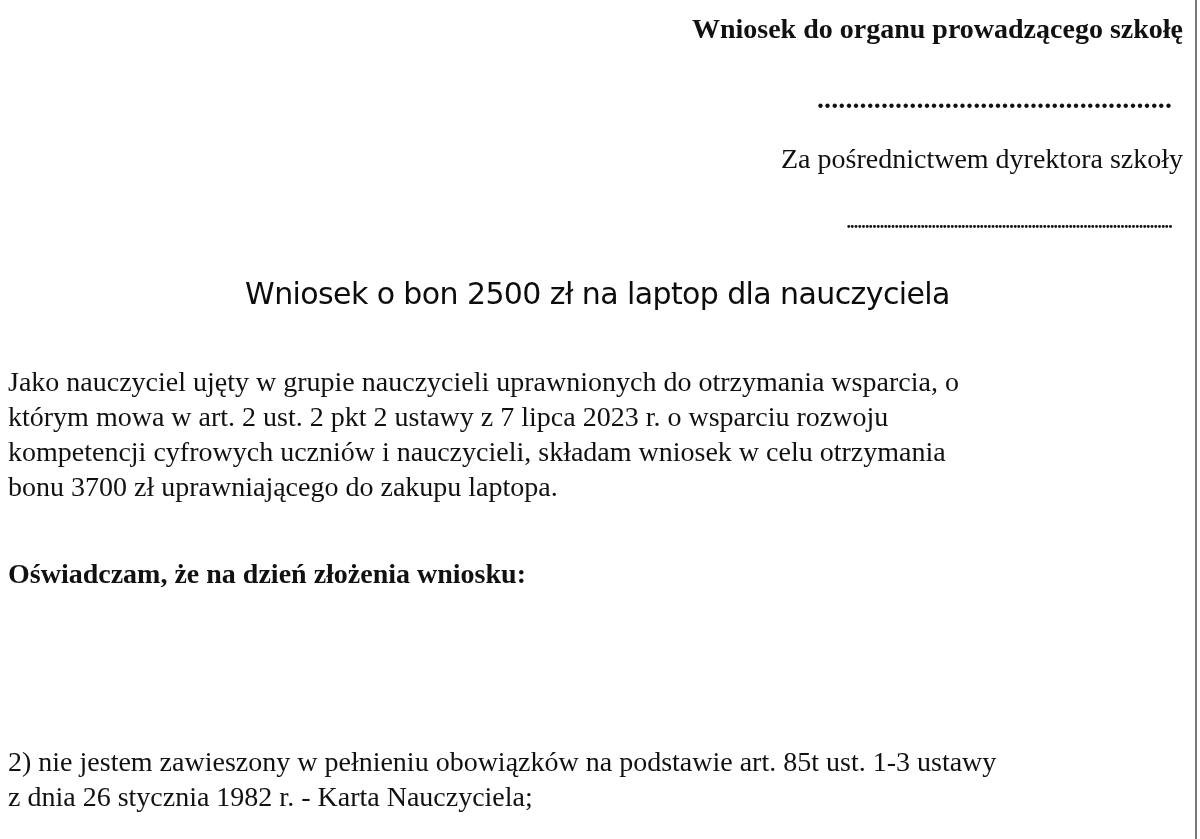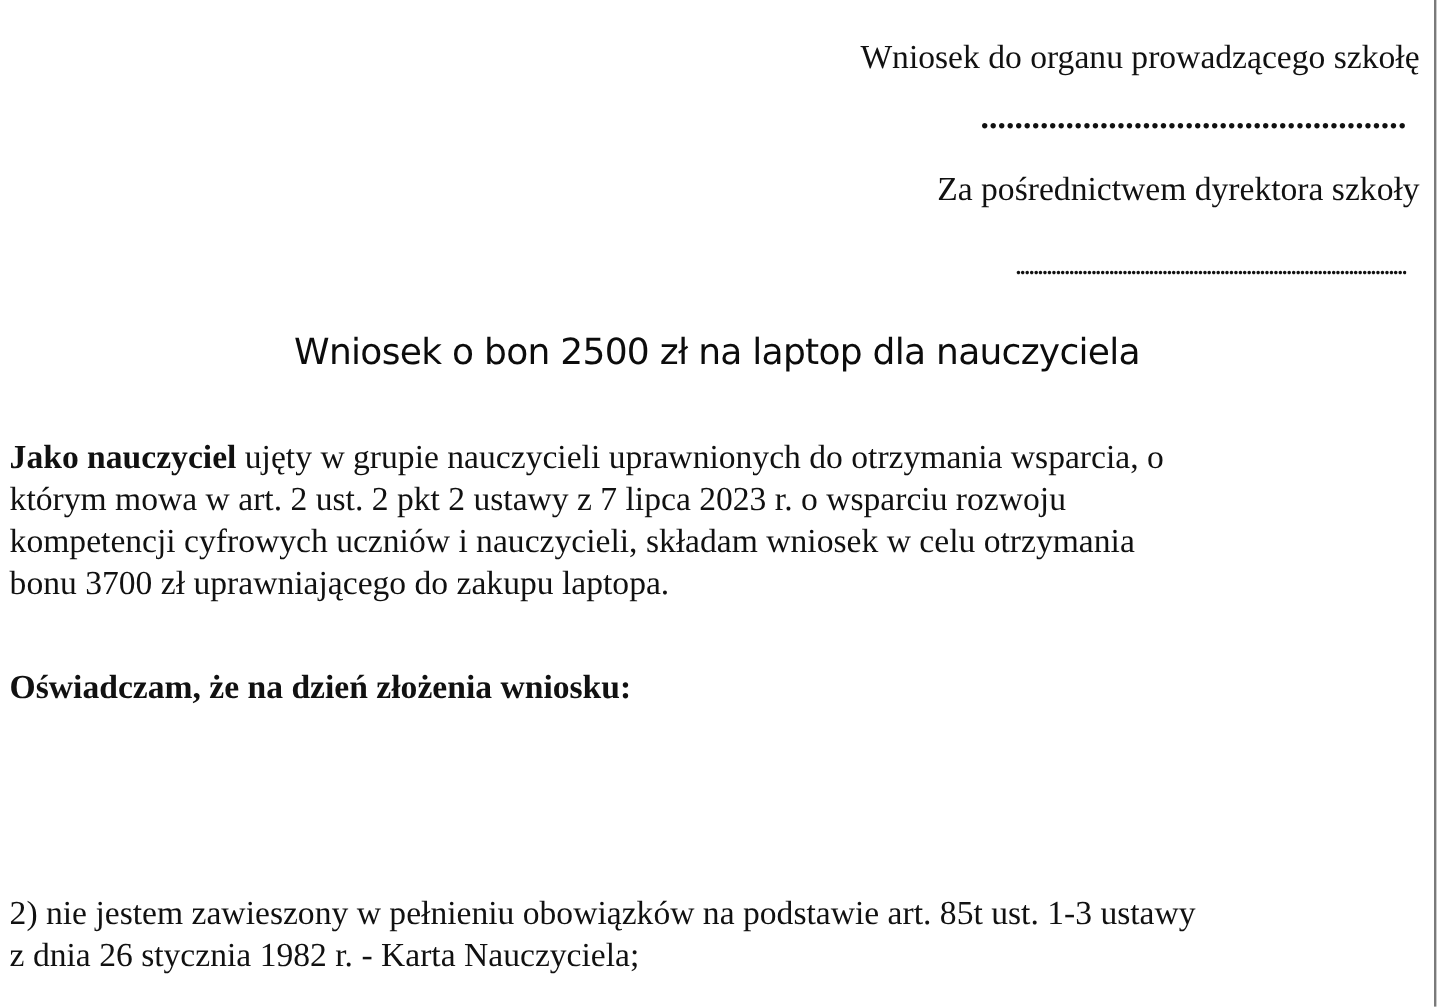--- a/index.html
+++ b/index.html
@@ -32,21 +32,21 @@
       background: #7a7a7a;
     }
     .addr {
       position: absolute;
       right: 17px;
       text-align: right;
       font-size: 28px;
       line-height: 34px;
       white-space: nowrap;
     }
-    .addr-line1 { top: 32px; }
+    .addr-line1 { top: 12px; font-weight: bold; }
     .addr-line2 { top: 142px; }
     .dots {
       position: absolute;
       right: 28px;
       overflow: hidden;
       white-space: nowrap;
     }
     .dots-bold {
       top: 84px;
       width: 520px;
@@ -96,21 +96,21 @@
       left: 8px;
       top: 556px;
       font-size: 28px;
       line-height: 35px;
       font-weight: bold;
       white-space: nowrap;
       text-align: center;
     }
     .item1 { top: 628px; }
     .item2 { top: 744px; }
-    b { font-weight: bold; margin-top: 20px; }
+    b { font-weight: normal; margin-top: 20px; }
   </style>
 </head>
 <body>
 
 <div class="page">
 
   <div class="addr addr-line1">Wniosek do organu prowadzącego szkołę</div>
   <div class="dots dots-bold">..................................................</div>
 
   <div class="addr addr-line2">Za pośrednictwem dyrektora szkoły</div>

